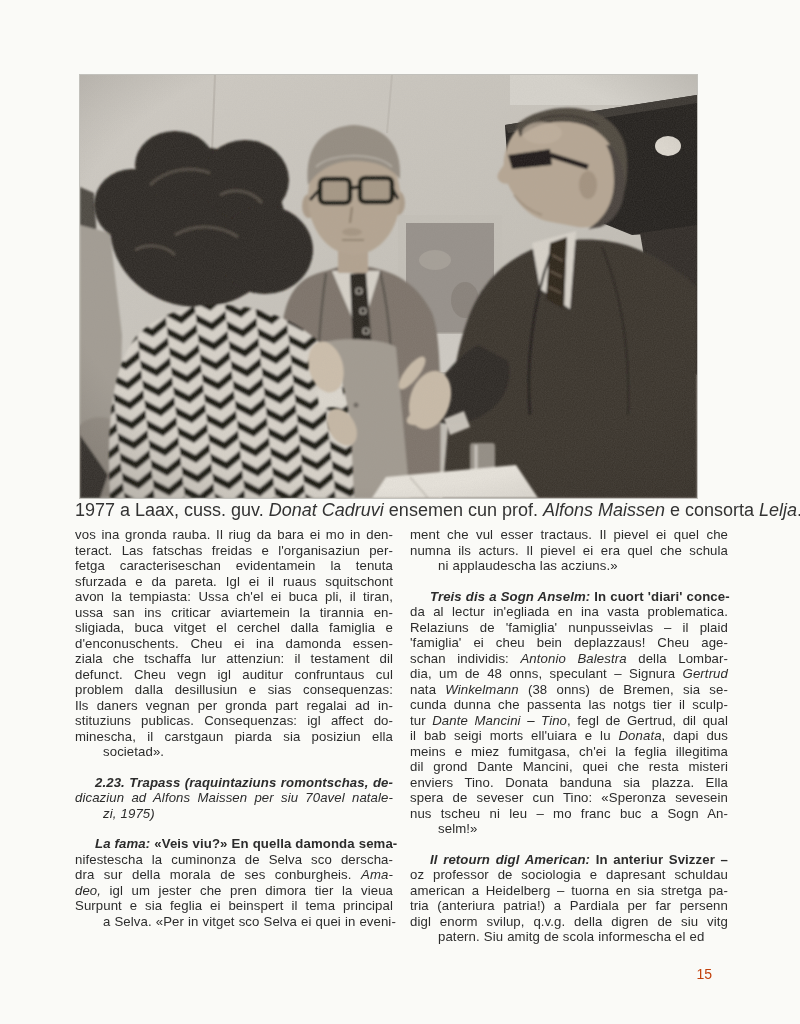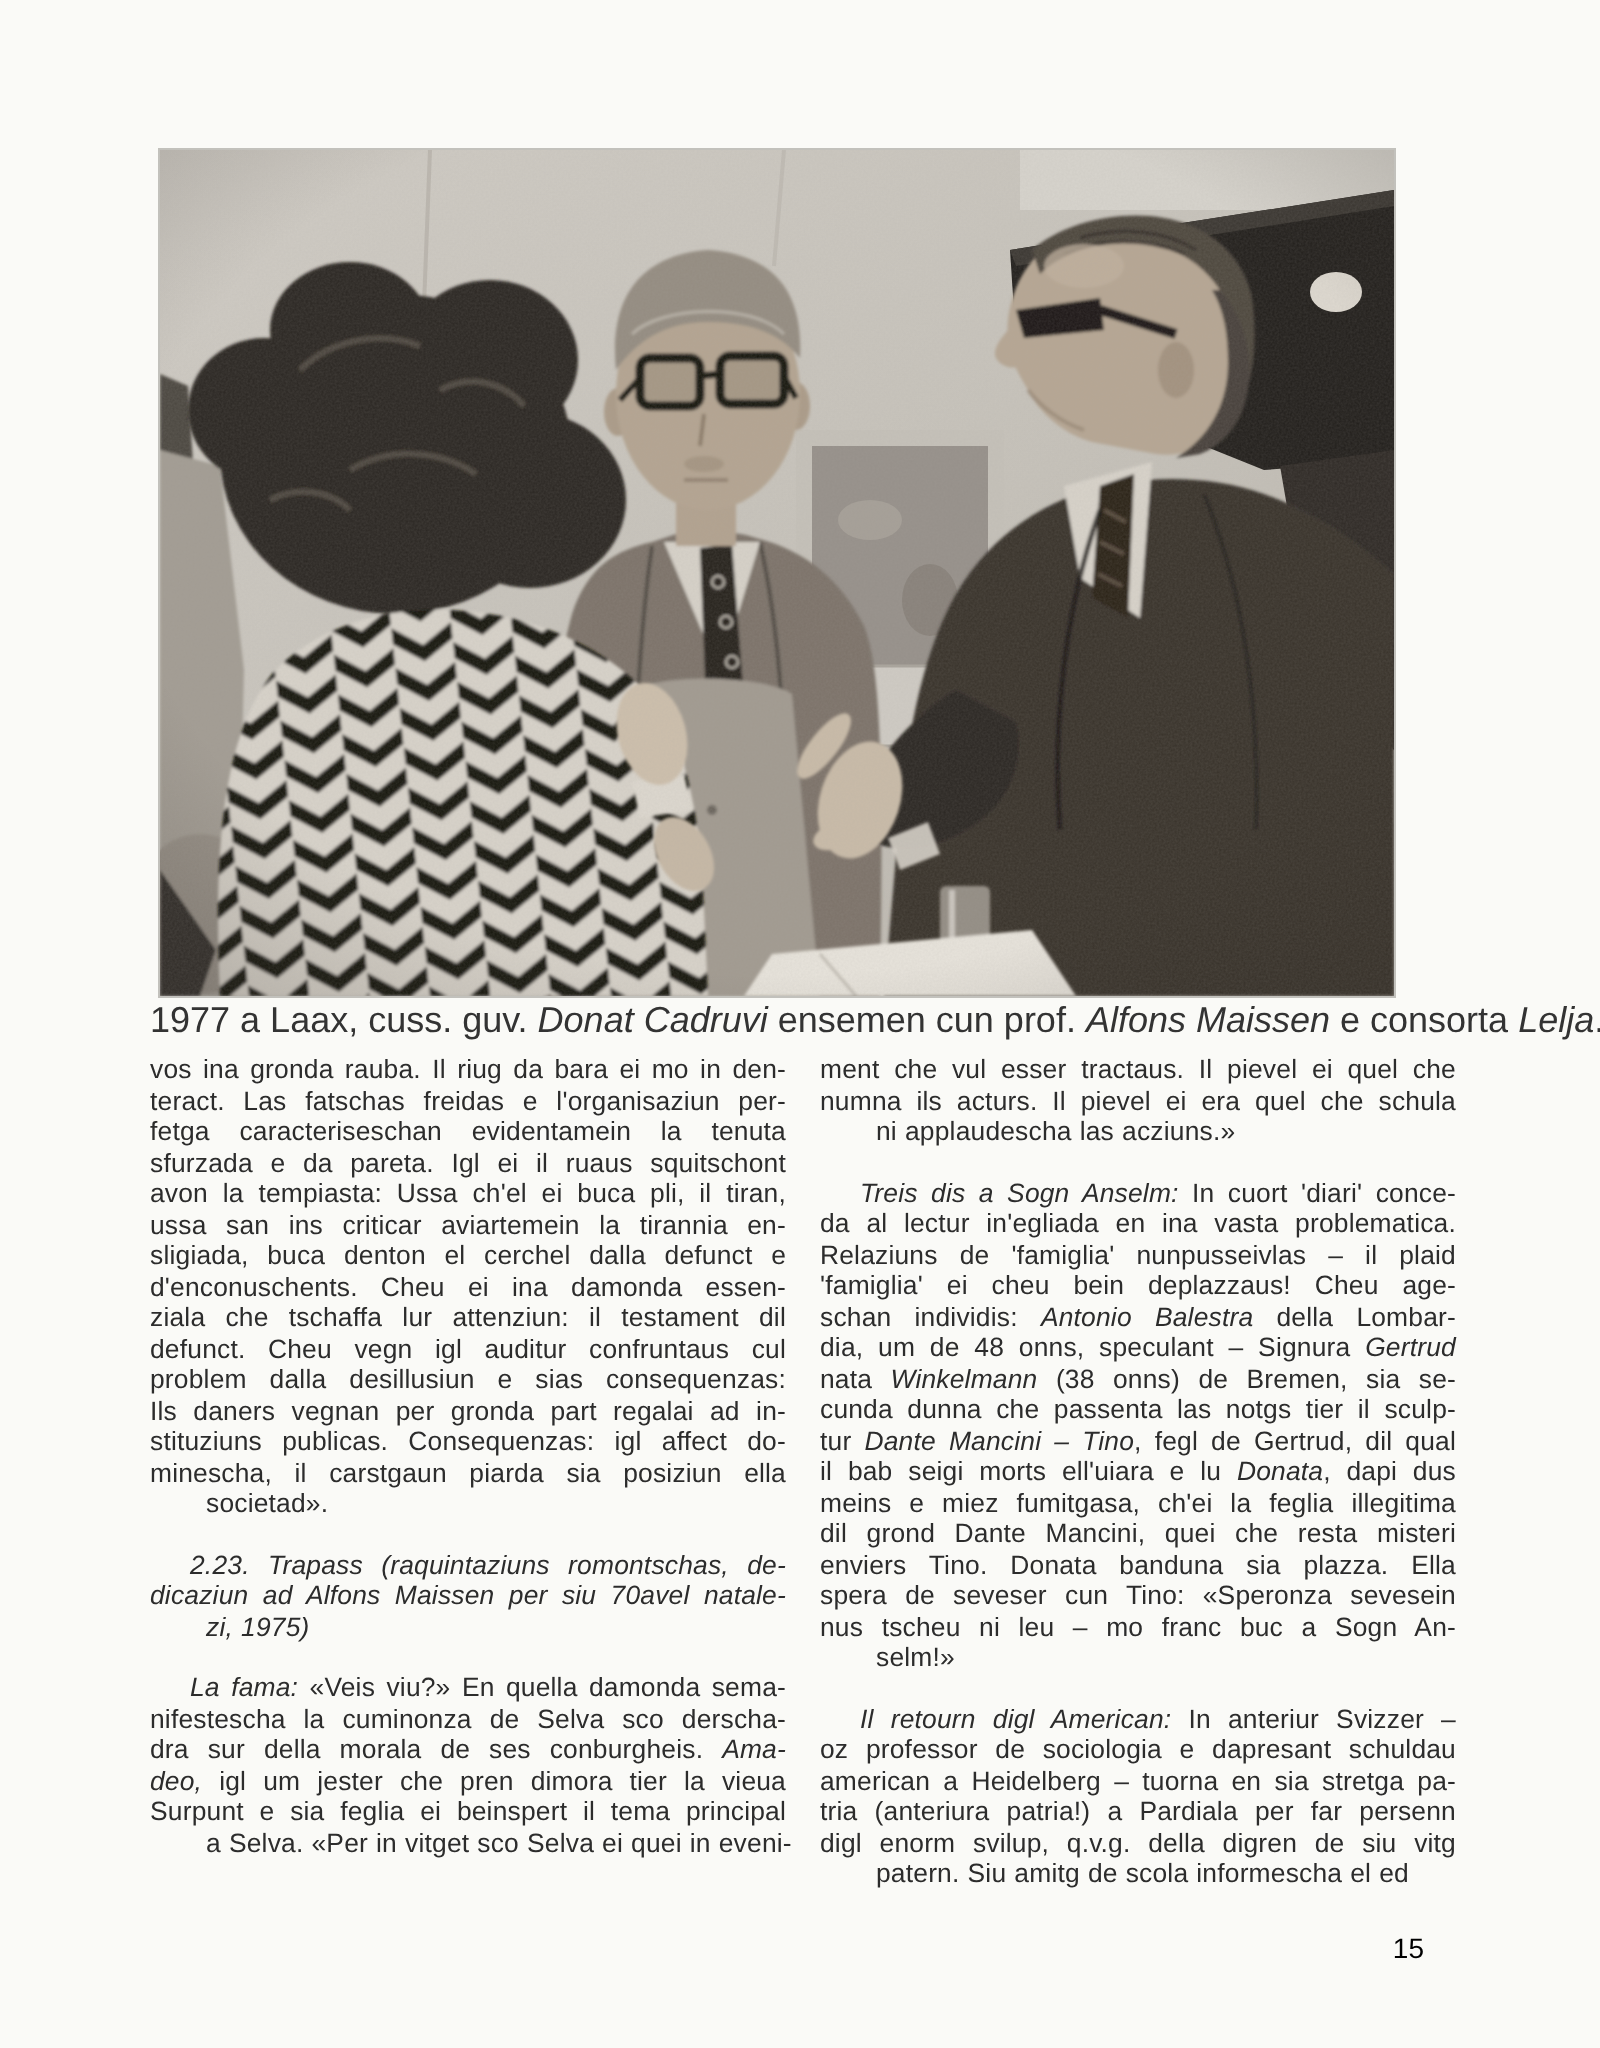--- a/index.html
+++ b/index.html
@@ -24,25 +24,25 @@
   }
   .col-left{left:75px;}
   .col-right{left:410px;}
   .para{margin:0 0 15px 0;}
   .para:last-child{margin-bottom:0;}
   .ln{
     text-align:justify;text-align-last:justify;text-justify:inter-word;
     white-space:nowrap;overflow:visible;
   }
   .ln.last{text-align-last:left;padding-left:28px;}
-  .ind .ln:first-child{text-indent:20px;}
+  .ind .ln:first-child{text-indent:20px;font-weight:bold;}
   i{font-style:italic;}
   .pageno{
     position:absolute;left:75px;top:966px;width:637px;
-    text-align:right;font-size:14px;color:#000000;
+    text-align:right;font-size:14px;color:#c2410c;
   }
 </style>
 </head>
 <body>
 
 <div class="page">
 
   <figure class="photo">
     <svg viewBox="0 0 617 423" preserveAspectRatio="none">
       <defs>
@@ -199,21 +199,21 @@
   <p class="caption"><span>1977 a Laax, cuss. guv. </span><i>Donat Cadruvi</i><span> ensemen cun prof. </span><i>Alfons Maissen</i><span> e consorta </span><i>Lelja</i><span>.</span></p>
 
   <div class="col col-left">
       <div class="para">
         <div class="ln"><span>vos ina gronda rauba. Il riug da bara ei mo in den-</span></div>
         <div class="ln"><span>teract. Las fatschas freidas e l'organisaziun per-</span></div>
         <div class="ln"><span>fetga caracteriseschan evidentamein la tenuta</span></div>
         <div class="ln"><span>sfurzada e da pareta. Igl ei il ruaus squitschont</span></div>
         <div class="ln"><span>avon la tempiasta: Ussa ch'el ei buca pli, il tiran,</span></div>
         <div class="ln"><span>ussa san ins criticar aviartemein la tirannia en-</span></div>
-        <div class="ln"><span>sligiada, buca denton el cerchel dalla defunct e</span></div>
+        <div class="ln"><span>sligiada, buca vitget el cerchel dalla famiglia e</span></div>
         <div class="ln"><span>d'enconuschents. Cheu ei ina damonda essen-</span></div>
         <div class="ln"><span>ziala che tschaffa lur attenziun: il testament dil</span></div>
         <div class="ln"><span>defunct. Cheu vegn igl auditur confruntaus cul</span></div>
         <div class="ln"><span>problem dalla desillusiun e sias consequenzas:</span></div>
         <div class="ln"><span>Ils daners vegnan per gronda part regalai ad in-</span></div>
         <div class="ln"><span>stituziuns publicas. Consequenzas: igl affect do-</span></div>
         <div class="ln"><span>minescha, il carstgaun piarda sia posiziun ella</span></div>
         <div class="ln last"><span>societad».</span></div>
       </div>
       <div class="para ind">

